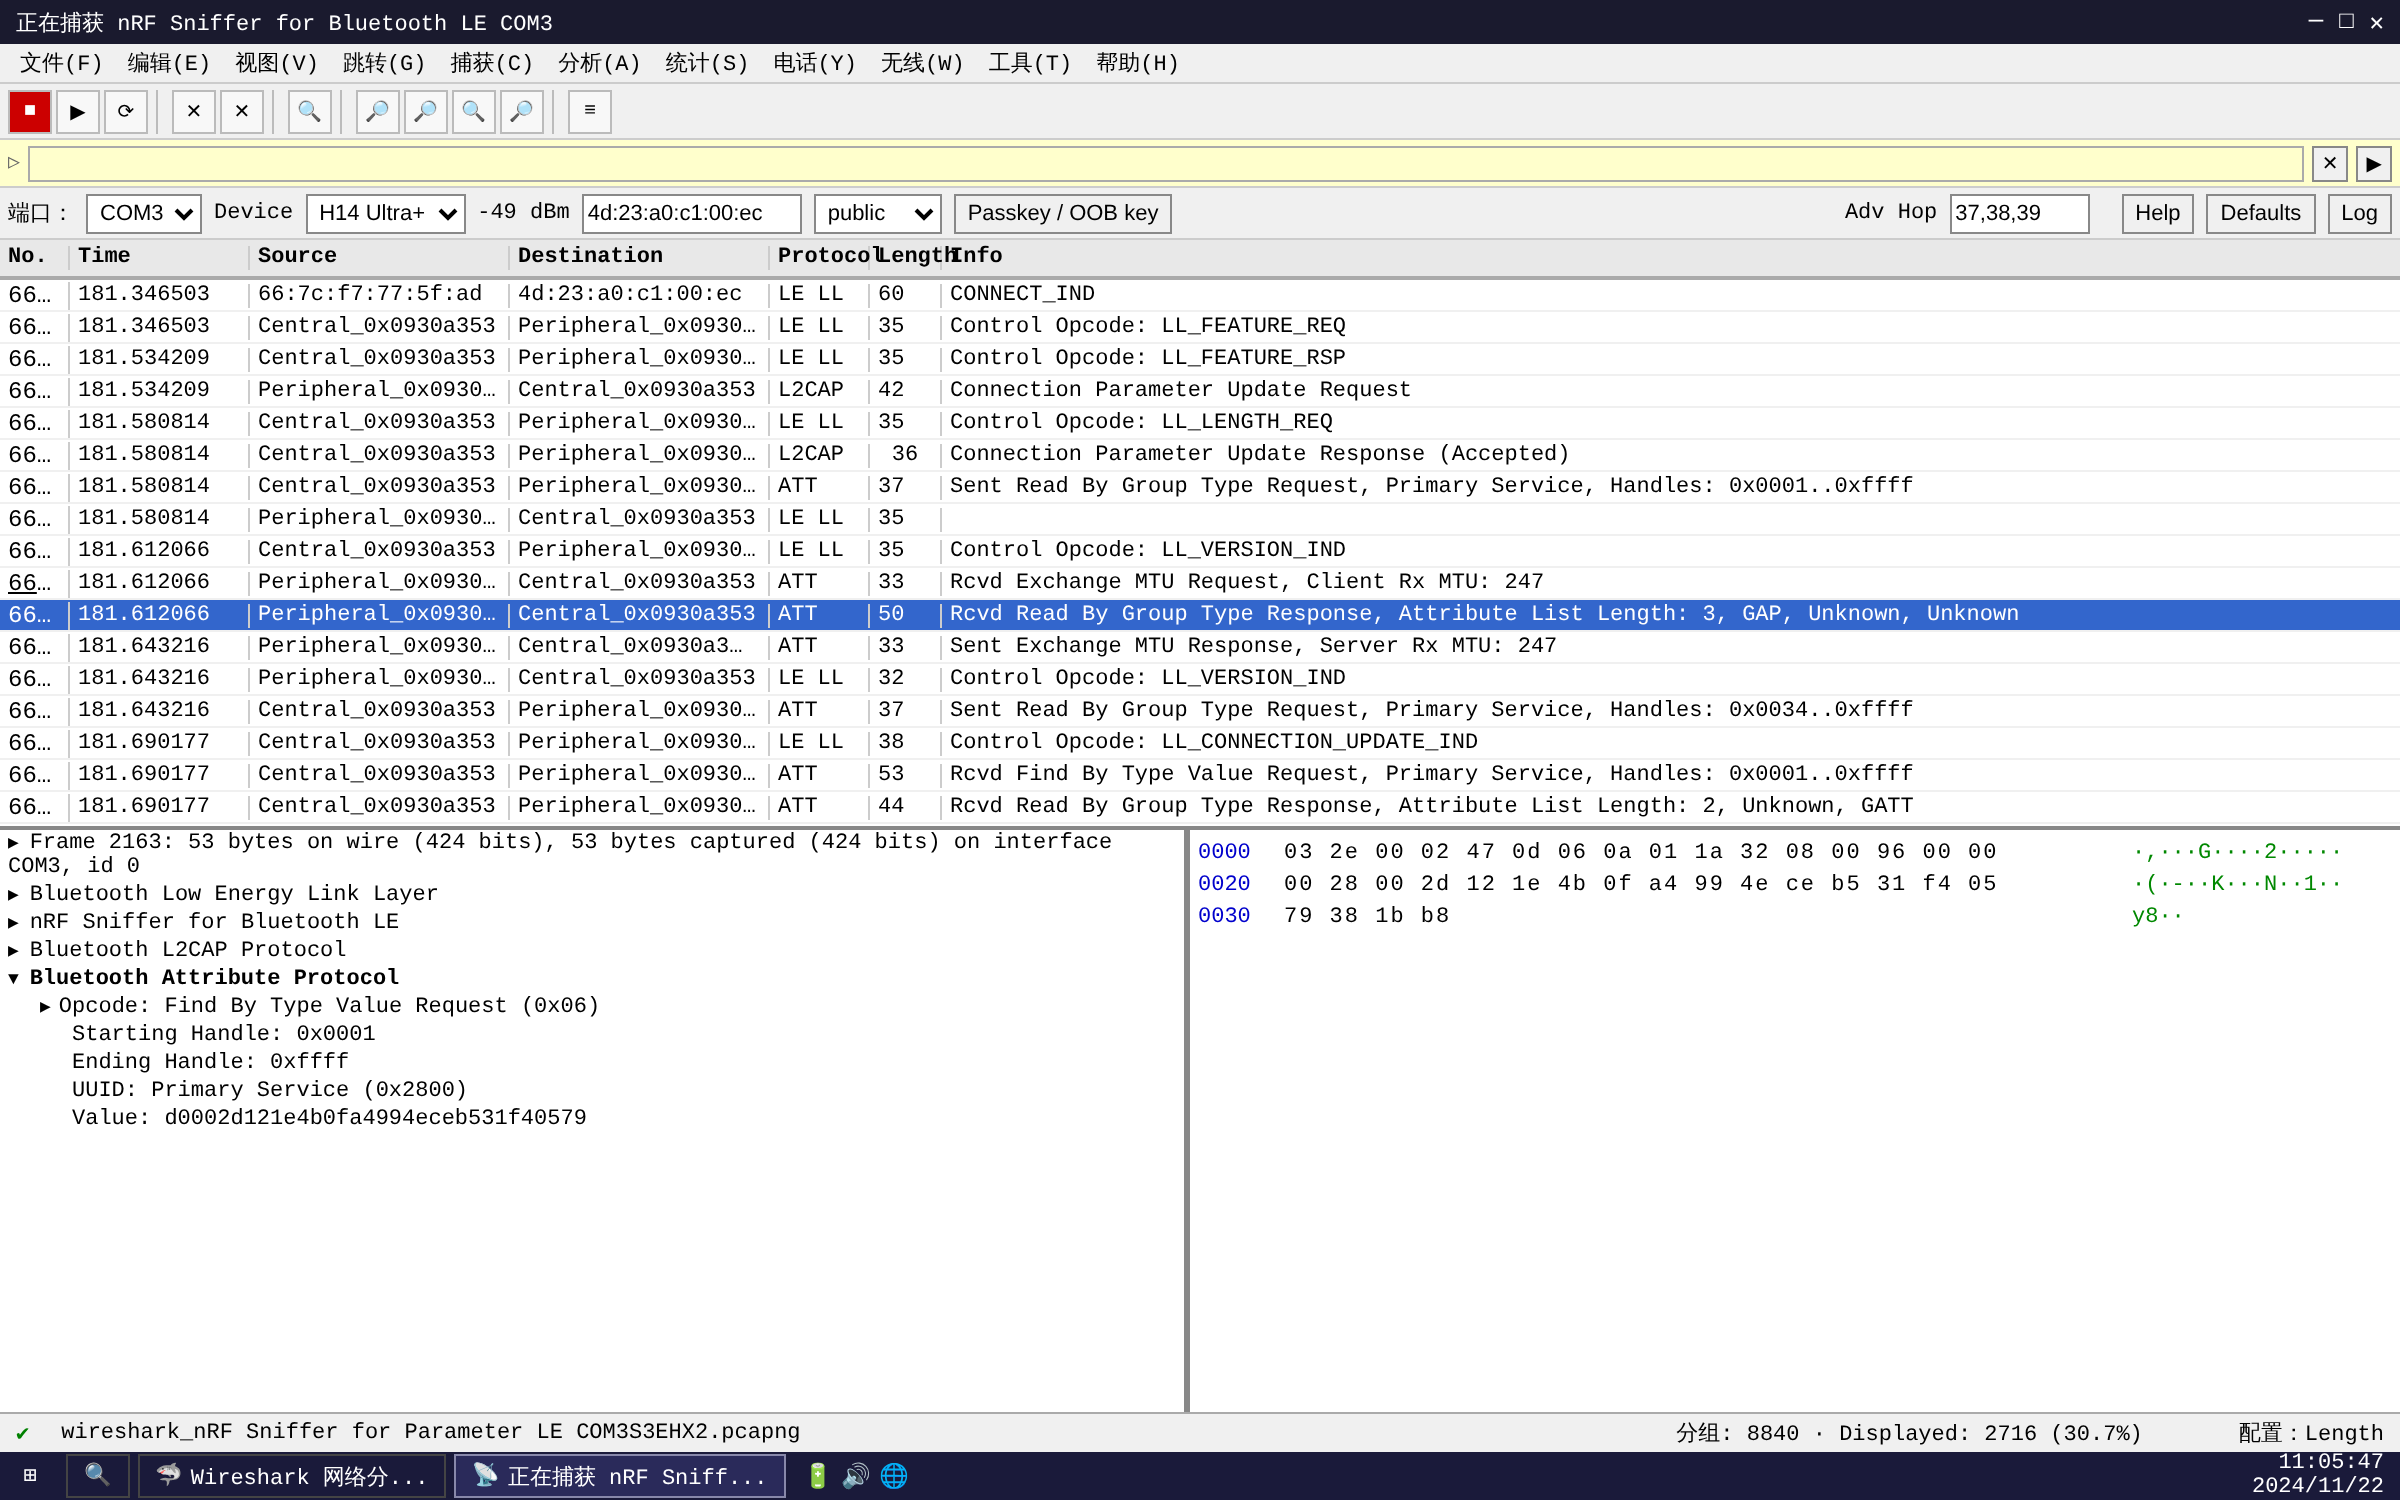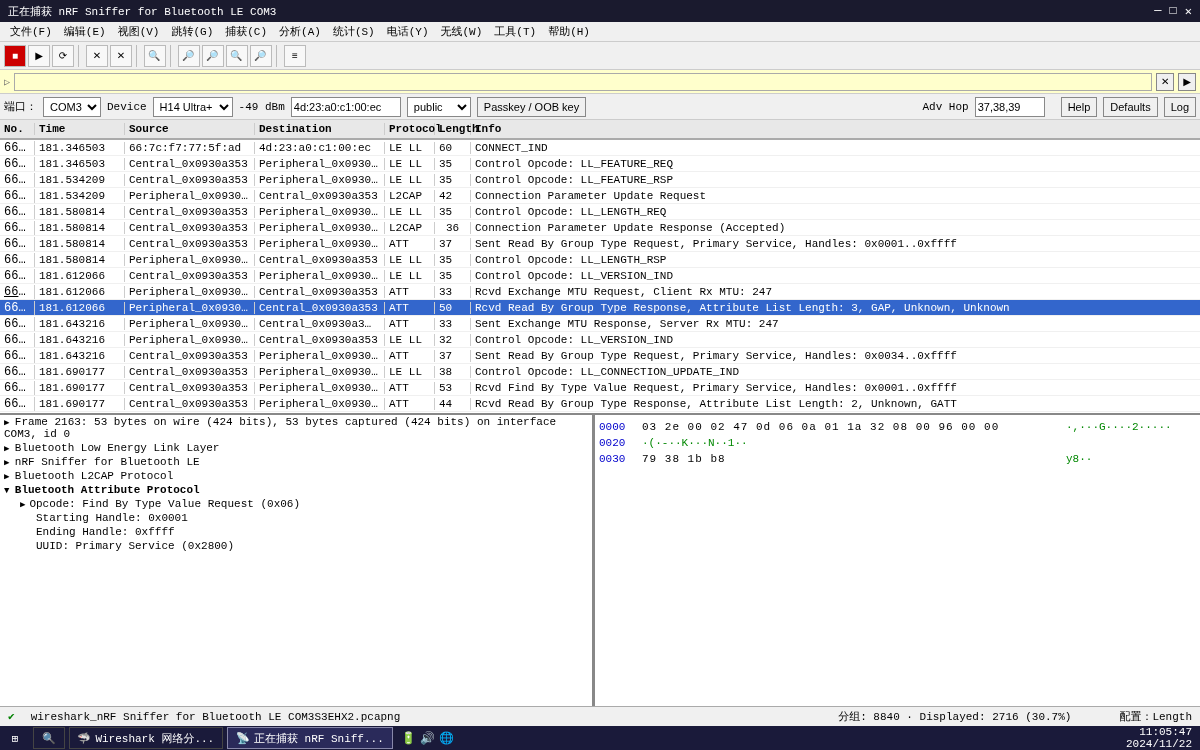--- a/index.html
+++ b/index.html
@@ -404,21 +404,20 @@
       <div class="col-len" style="overflow: hidden; white-space: nowrap; text-overflow: ellipsis;">37</div>
       <div class="col-info" style="overflow: hidden; white-space: nowrap; text-overflow: ellipsis;">Sent Read By Group Type Request, Primary Service, Handles: 0x0001..0xffff</div>
     </div>
     <div class="packet-row">
       <div class="col-no" style="overflow: hidden; white-space: nowrap; text-overflow: ellipsis;">6662</div>
       <div class="col-time" style="overflow: hidden; white-space: nowrap; text-overflow: ellipsis;">181.580814</div>
       <div class="col-source" style="overflow: hidden; white-space: nowrap; text-overflow: ellipsis;">Peripheral_0x0930a3…</div>
       <div class="col-dest" style="overflow: hidden; white-space: nowrap; text-overflow: ellipsis;">Central_0x0930a353</div>
       <div class="col-proto" style="overflow: hidden; white-space: nowrap; text-overflow: ellipsis;">LE LL</div>
       <div class="col-len" style="overflow: hidden; white-space: nowrap; text-overflow: ellipsis;">35</div>
-      <div class="col-info" style="overflow: hidden; white-space: nowrap; text-overflow: ellipsis;">Control Opcode: LL_LENGTH_RSP</div>
     </div>
     <div class="packet-row">
       <div class="col-no" style="overflow: hidden; white-space: nowrap; text-overflow: ellipsis;">6663</div>
       <div class="col-time" style="overflow: hidden; white-space: nowrap; text-overflow: ellipsis;">181.612066</div>
       <div class="col-source" style="overflow: hidden; white-space: nowrap; text-overflow: ellipsis;">Central_0x0930a353</div>
       <div class="col-dest" style="overflow: hidden; white-space: nowrap; text-overflow: ellipsis;">Peripheral_0x0930a3…</div>
       <div class="col-proto" style="overflow: hidden; white-space: nowrap; text-overflow: ellipsis;">LE LL</div>
       <div class="col-len" style="overflow: hidden; white-space: nowrap; text-overflow: ellipsis;">35</div>
       <div class="col-info" style="overflow: hidden; white-space: nowrap; text-overflow: ellipsis;">Control Opcode: LL_VERSION_IND</div>
     </div>
@@ -528,43 +527,47 @@
     </div>
     <div class="detail-child sub">
       <span>Starting Handle: 0x0001</span>
     </div>
     <div class="detail-child sub">
       <span>Ending Handle: 0xffff</span>
     </div>
     <div class="detail-child sub">
       <span>UUID: Primary Service (0x2800)</span>
     </div>
+    <div class="detail-child sub">
+      <span>Value: d0002d121e4b0fa4994eceb531f40579</span>
+    </div>
   </div>
 
   <div id="hex-pane">
   <div class="hex-row">
       <span class="hex-offset">0000</span>
       <span class="hex-bytes">03 2e 00 02 47 0d 06 0a  01 1a 32 08 00 96 00 00</span>
       <span class="hex-ascii">·,···G····2·····</span>
     </div>
       <div class="hex-row">
       <span class="hex-offset">0020</span>
+      <span class="hex-bytes">00 28 00 2d 12 1e 4b 0f  a4 99 4e ce b5 31 f4 05</span>
       <span class="hex-ascii">·(·-··K···N··1··</span>
     </div>
       <div class="hex-row">
       <span class="hex-offset">0030</span>
       <span class="hex-bytes">79 38 1b b8</span>
       <span class="hex-ascii">y8··</span>
     </div>
     </div>
 </div>
 
 <div id="statusbar">
   <span class="status-icon">✔</span>
-  <span>wireshark_nRF Sniffer for Bluetooth LE COM3S3EHX2.pcapng</span>
+  <span>wireshark_nRF Sniffer for Parameter LE COM3S3EHX2.pcapng</span>
   <span style="flex:1;"></span>
   <span>分组: 8840 · Displayed: 2716 (30.7%)</span>
   <span style="margin-left:16px;"></span>
   <span>配置：Length</span>
 </div>
 
 <div id="taskbar">
   <div class="taskbar-start">
     <span>⊞</span>
   </div>

